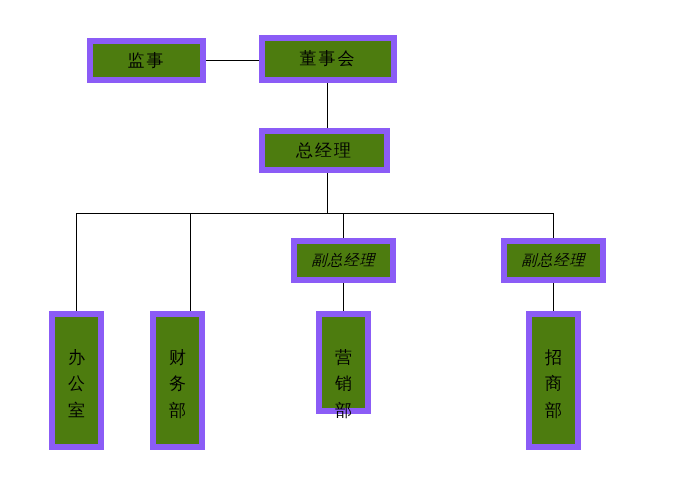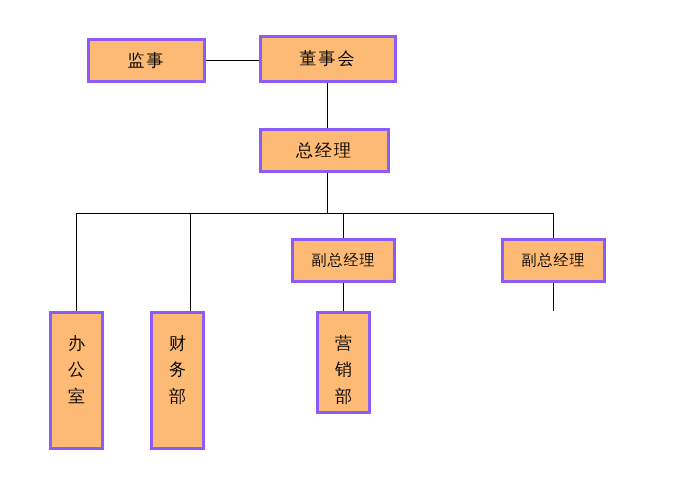--- a/index.html
+++ b/index.html
@@ -15,22 +15,22 @@
     position: relative;
     width: 678px;
     height: 499px;
     background: #ffffff;
     overflow: hidden;
   }
   
   .node {
     position: absolute;
     box-sizing: border-box;
-    border: 3px solid #8b5cf6;
-    background: #fdba74;
+    border: 6px solid #8b5cf6;
+    background: #4d7c0f;
     display: flex;
     align-items: center;
     justify-content: center;
     color: #000000;
     z-index: 2;
   }
   .node-label {
     display: block;
     text-align: center;
     line-height: 1.05;
@@ -38,26 +38,27 @@
     color: #000000;
   }
   
   .node.horizontal .node-label {
     font-size: 17px;
     letter-spacing: 2px;
   }
   .node.horizontal.small .node-label {
     font-size: 15px;
     letter-spacing: 1px;
+    font-style: italic;
   }
   
   .node.vertical {
     align-items: flex-start;
     justify-content: center;
-    padding-top: 16px;
+    padding-top: 27px;
   }
   .node.vertical .node-label {
     font-size: 17px;
     line-height: 1.55;
     width: 1em;
     word-break: break-all;
     white-space: normal;
   }
   
   .line {
@@ -118,14 +119,17 @@
   </div>
 
   <div class="node vertical" style="left:150px; top:311px; width:55px; height:139px;">
     <span class="node-label">财务部</span>
   </div>
 
   <div class="node vertical" style="left:316px; top:311px; width:55px; height:103px;">
     <span class="node-label">营销部</span>
   </div>
 
+  <div class="node vertical" style="left:526px; top:311px; width:55px; height:139px;">
+    <span class="node-label">招商部</span>
+  </div>
 
 </div>
 
 </body></html>

